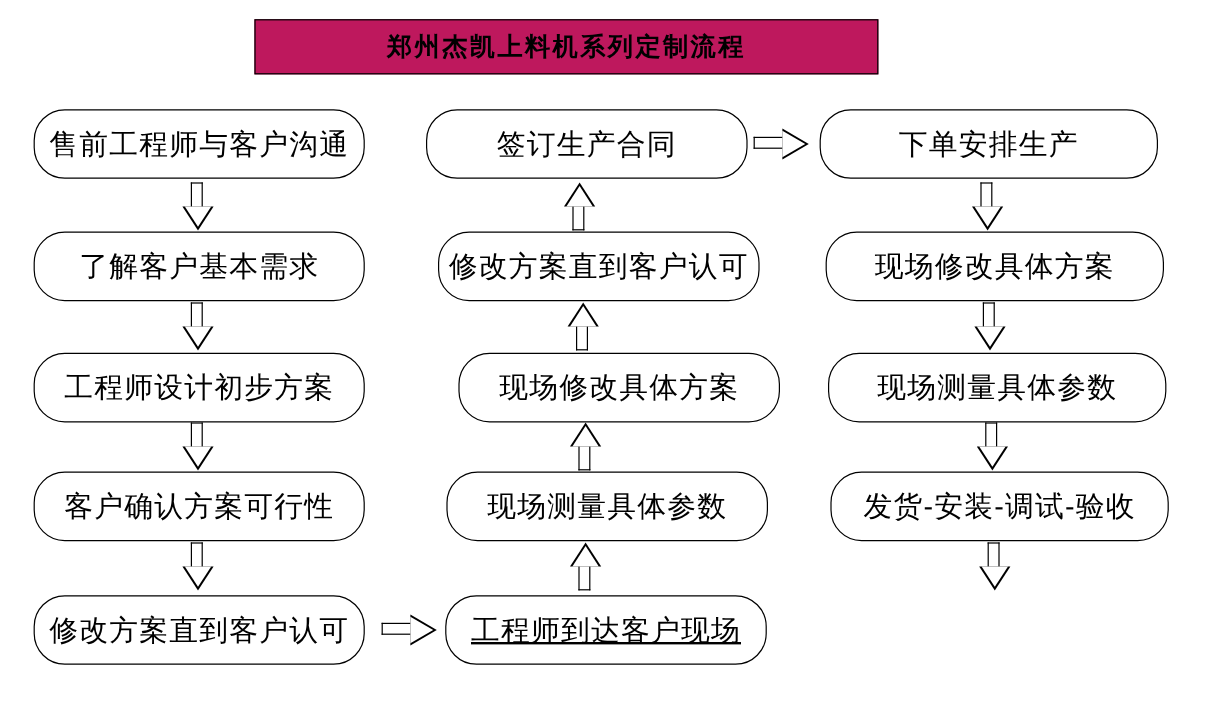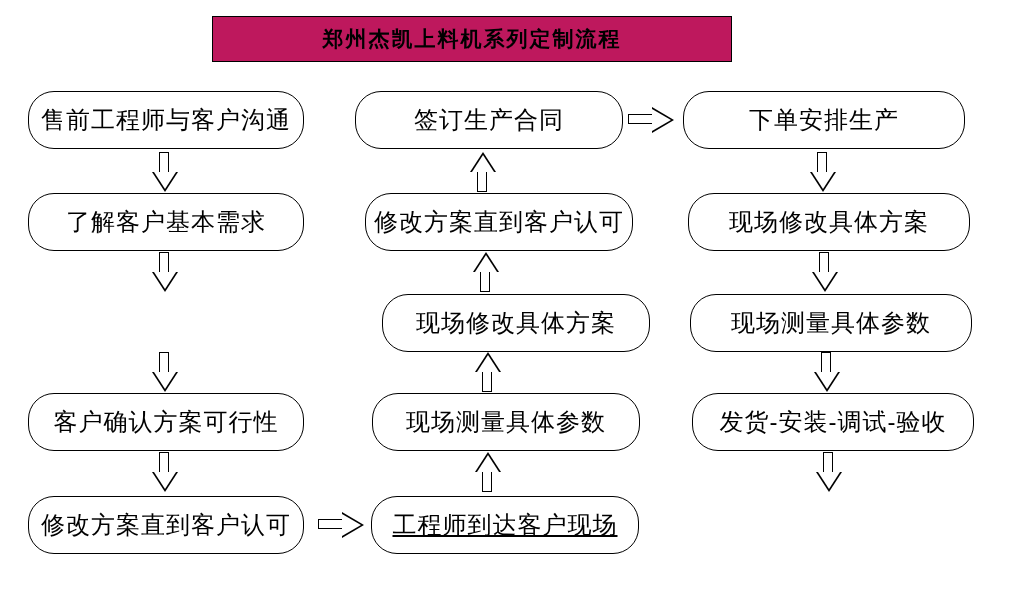--- a/index.html
+++ b/index.html
@@ -171,20 +171,21 @@
 <body>
 
 <div id="canvas">
 
   <div class="title-box">
     <span class="title-text">郑州杰凯上料机系列定制流程</span>
   </div>
 
   <div class="node" style="left:28px; top:91px; width:276px; height:58px;">售前工程师与客户沟通</div>
   <div class="node" style="left:28px; top:193px; width:276px; height:58px;">了解客户基本需求</div>
+  <div class="node" style="left:28px; top:294px; width:276px; height:58px;">工程师设计初步方案</div>
   <div class="node" style="left:28px; top:393px; width:276px; height:58px;">客户确认方案可行性</div>
   <div class="node" style="left:28px; top:496px; width:276px; height:58px;">修改方案直到客户认可</div>
 
   <div class="node" style="left:355px; top:91px; width:268px; height:58px;">签订生产合同</div>
   <div class="node" style="left:365px; top:193px; width:268px; height:58px;">修改方案直到客户认可</div>
   <div class="node" style="left:382px; top:294px; width:268px; height:58px;">现场修改具体方案</div>
   <div class="node" style="left:372px; top:393px; width:268px; height:58px;">现场测量具体参数</div>
   <div class="node" style="left:371px; top:496px; width:268px; height:58px;text-decoration:underline;">工程师到达客户现场</div>
 
   <div class="node" style="left:683px; top:91px; width:282px; height:58px;">下单安排生产</div>

